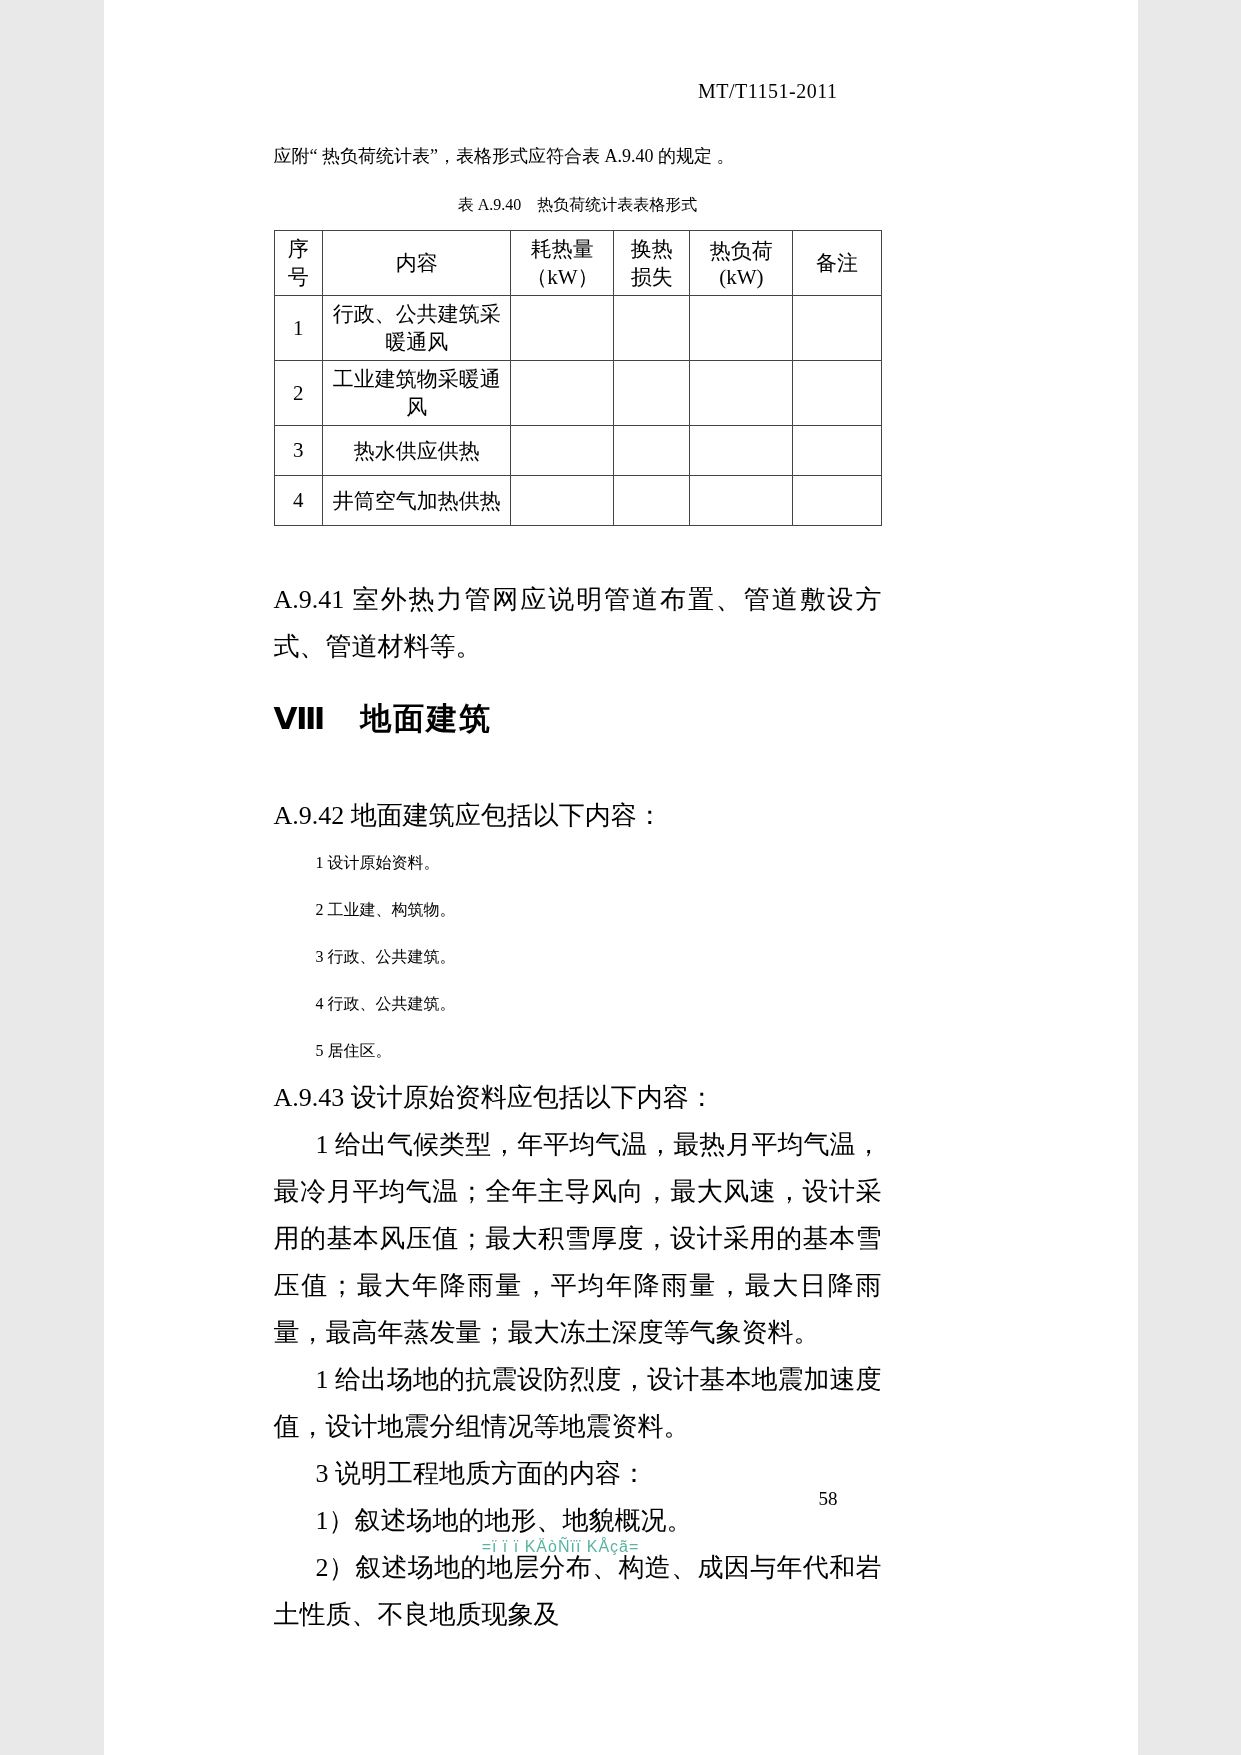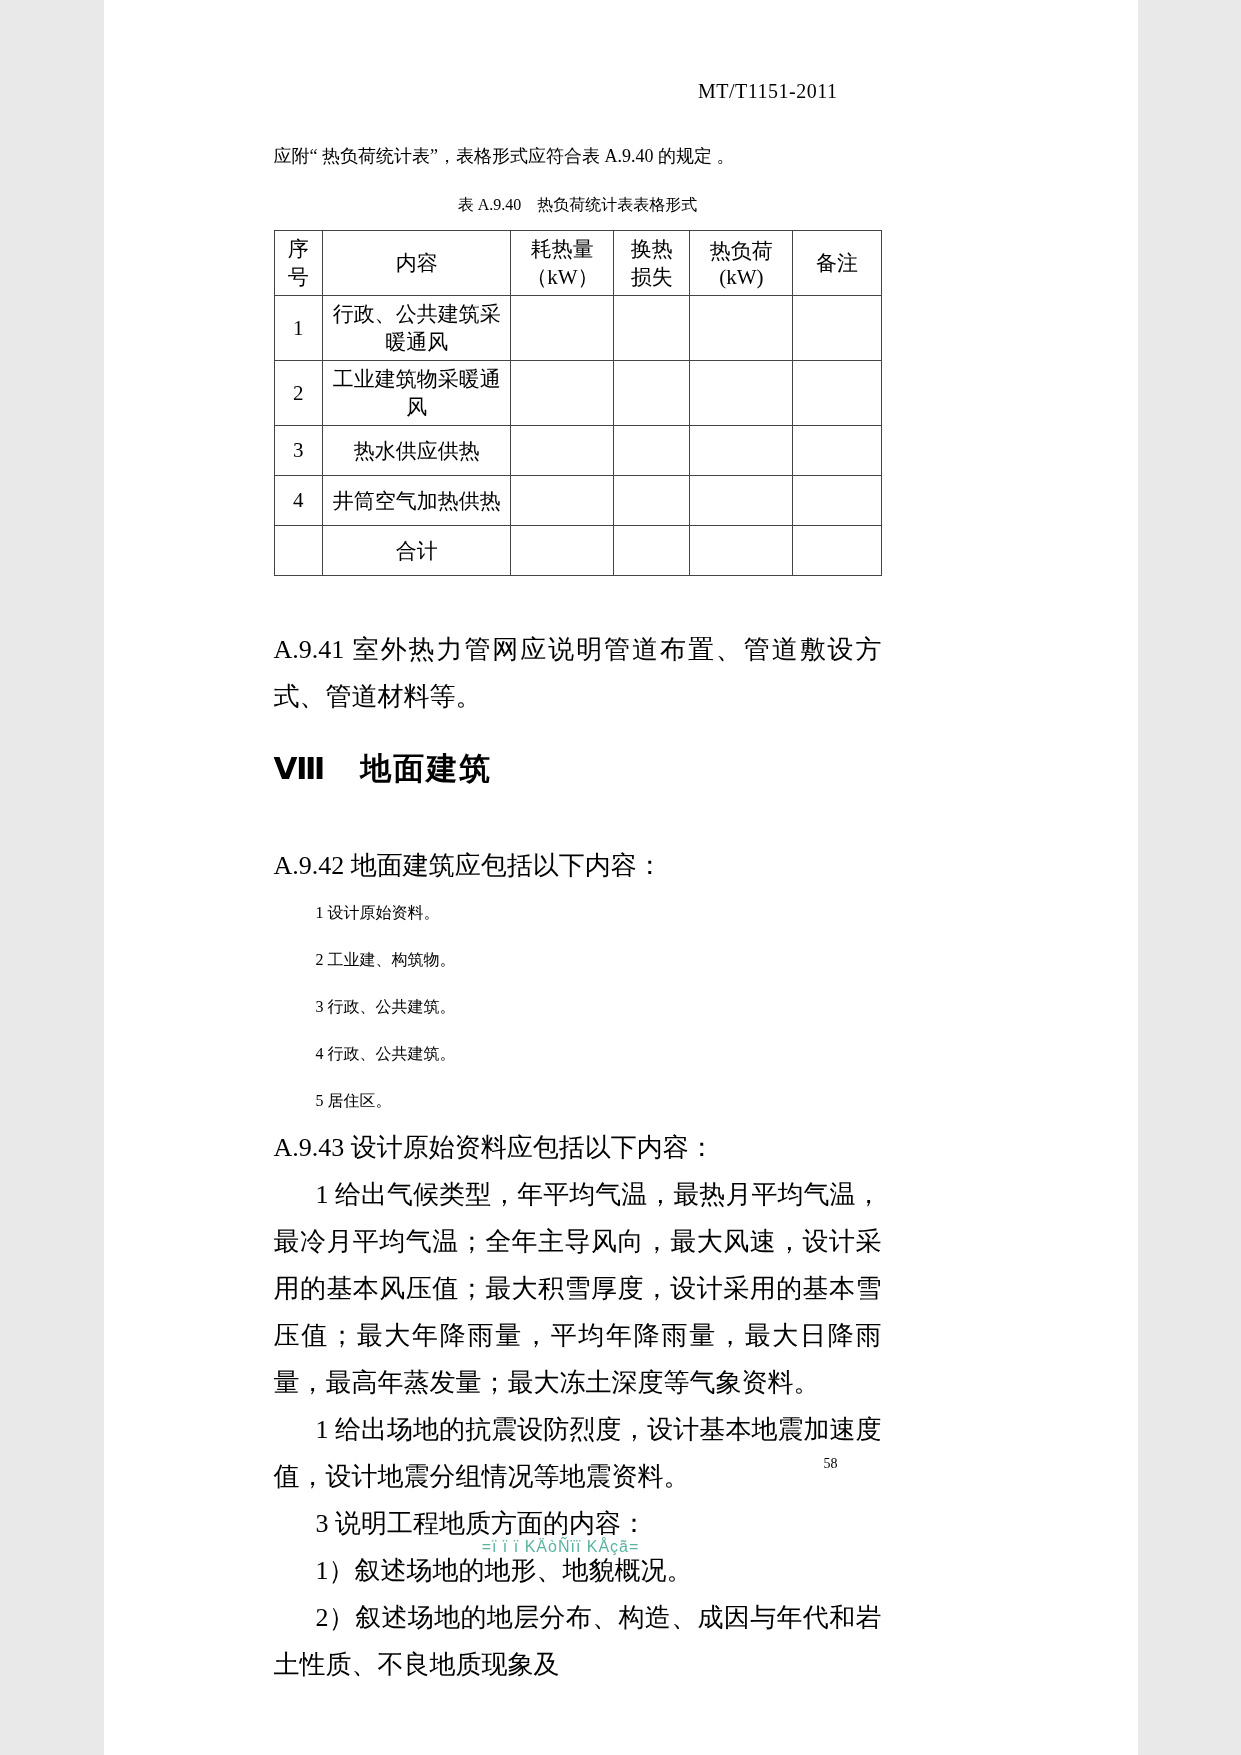--- a/index.html
+++ b/index.html
@@ -62,23 +62,23 @@
   .para-a942 { margin-top: 52px; }
   .list-item {
     font-size: 16px;
     line-height: 47px;
     margin: 0;
     padding-left: 42px;
   }
   .indent { text-indent: 42px; }
   .page-number {
     position: absolute;
-    top: 1456px;
+    top: 1488px;
     right: 300px;
-    font-size: 14px;
+    font-size: 19px;
   }
   .watermark {
     position: absolute;
     top: 1538px;
     left: 0;
     width: 100%;
     text-align: center;
     transform: translateX(-60px);
     color: #5ab3a0;
     font-size: 16px;
@@ -144,28 +144,20 @@
         <td></td>
       </tr>
       <tr>
         <td>4</td>
         <td>井筒空气加热供热</td>
         <td></td>
         <td></td>
         <td></td>
         <td></td>
       </tr>
-      <tr>
-        <td></td>
-        <td>合计</td>
-        <td></td>
-        <td></td>
-        <td></td>
-        <td></td>
-      </tr>
     </tbody>
   </table>
 
   <p class="para para-a941">A.9.41 室外热力管网应说明管道布置、管道敷设方式、管道材料等。</p>
 
   <h1 class="section-heading">Ⅷ　地面建筑</h1>
 
   <p class="para para-a942">A.9.42 地面建筑应包括以下内容：</p>
 
   <p class="list-item">1 设计原始资料。</p>

